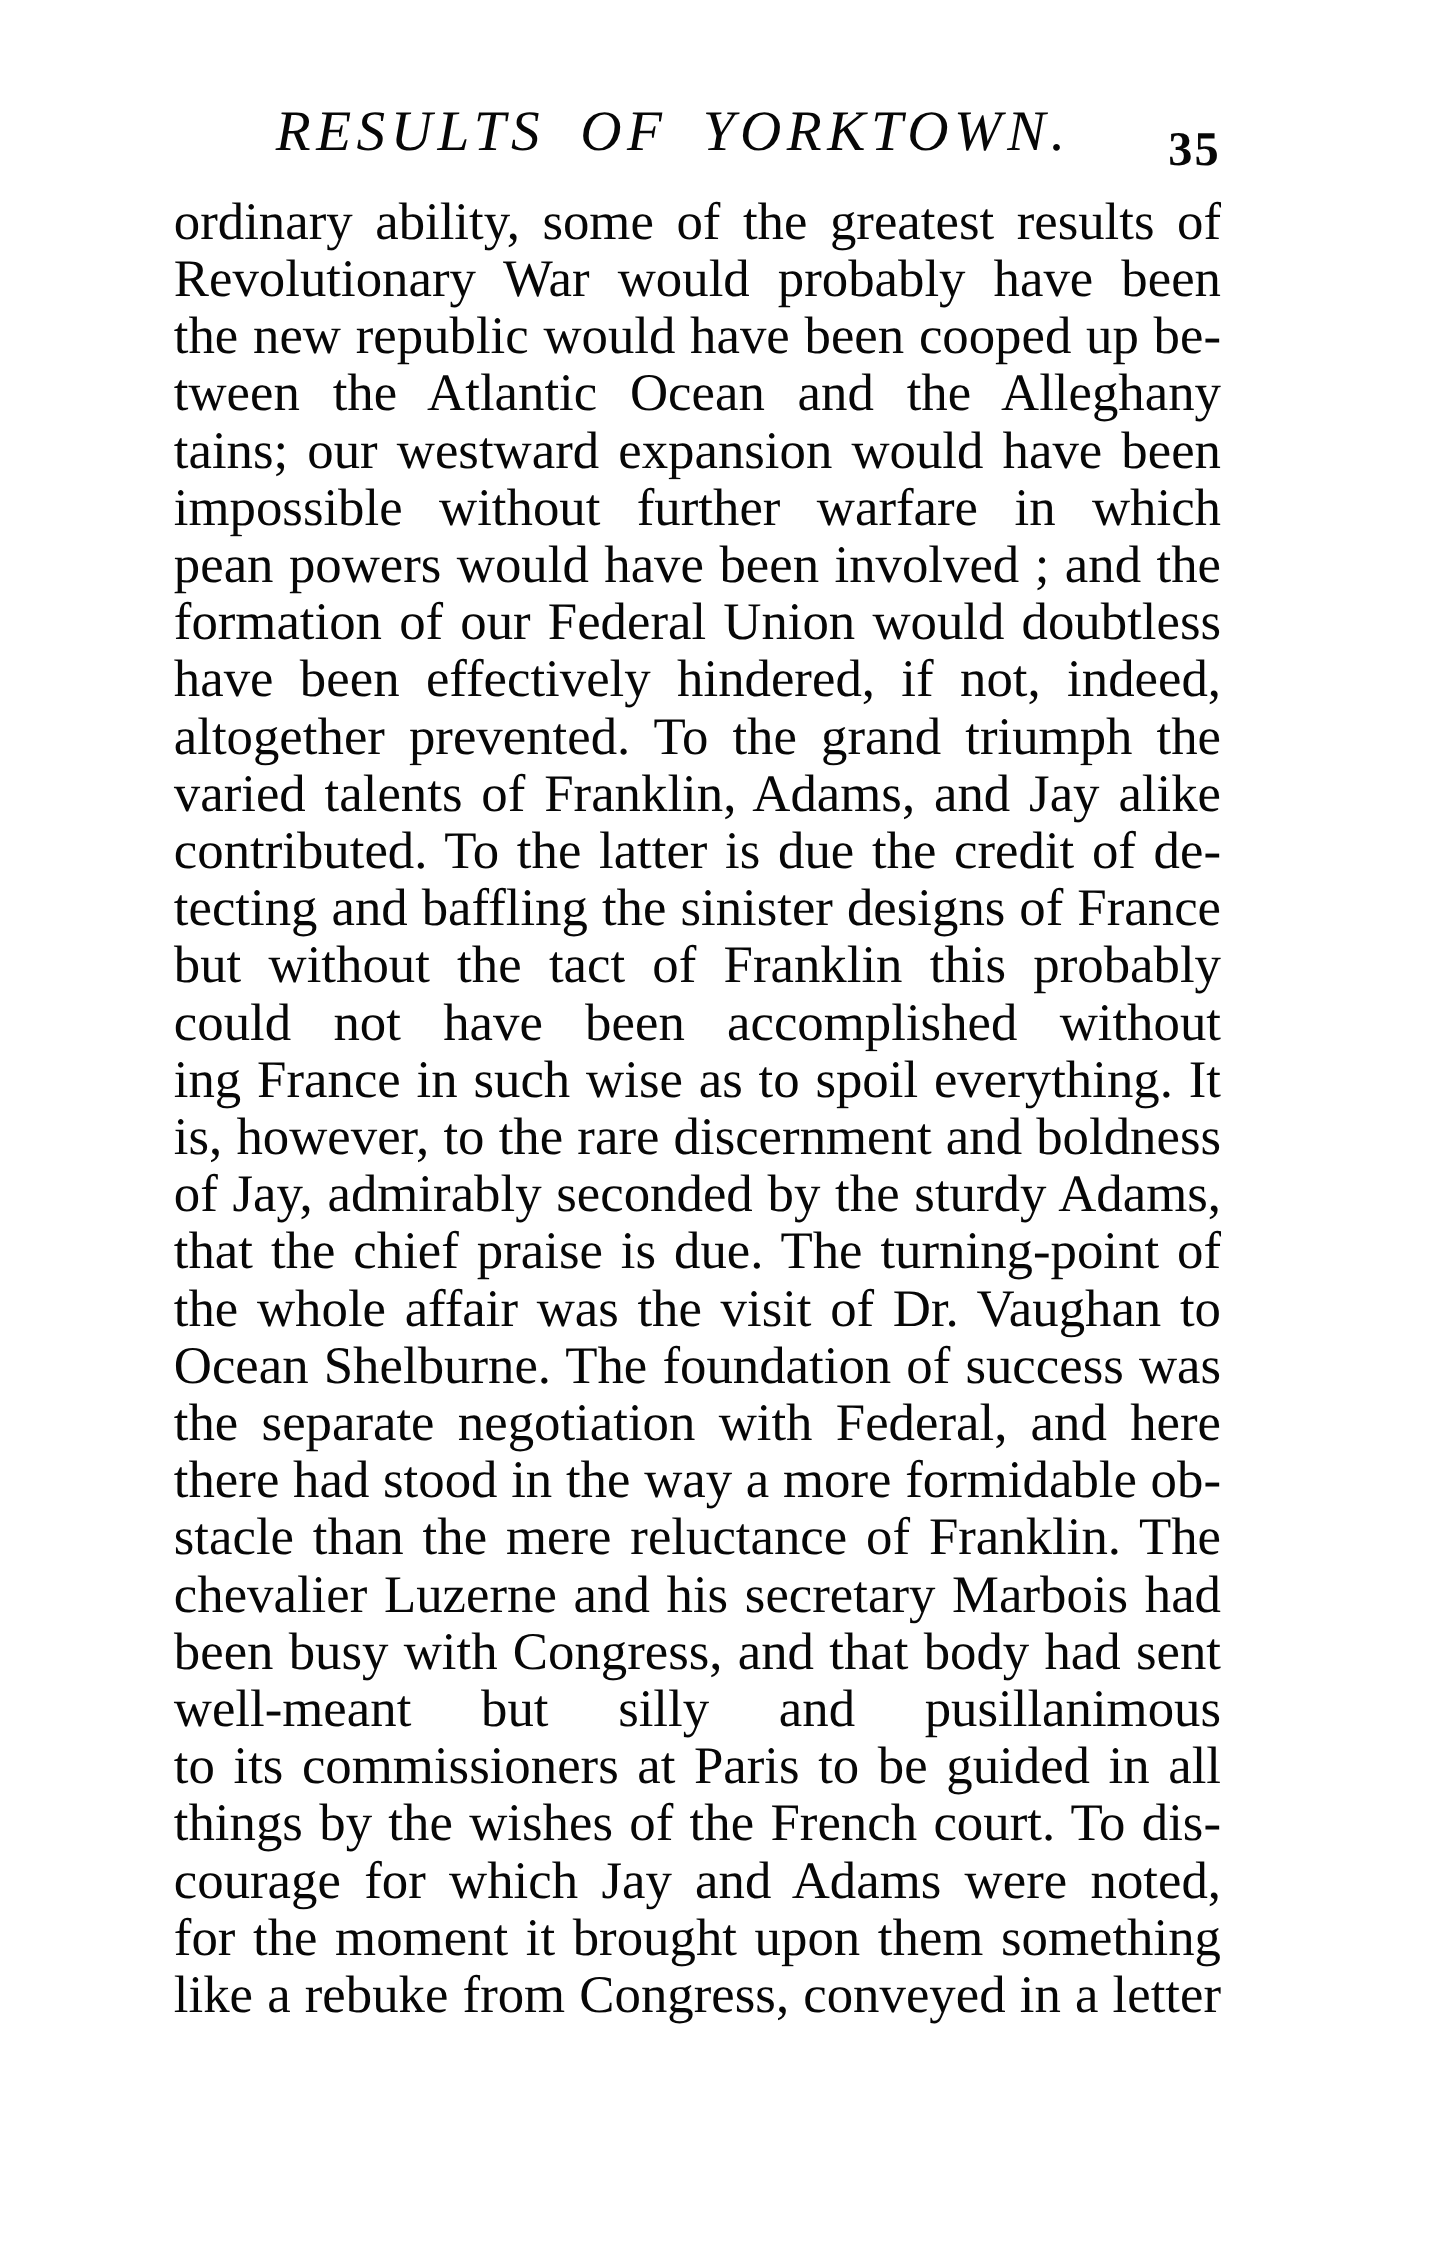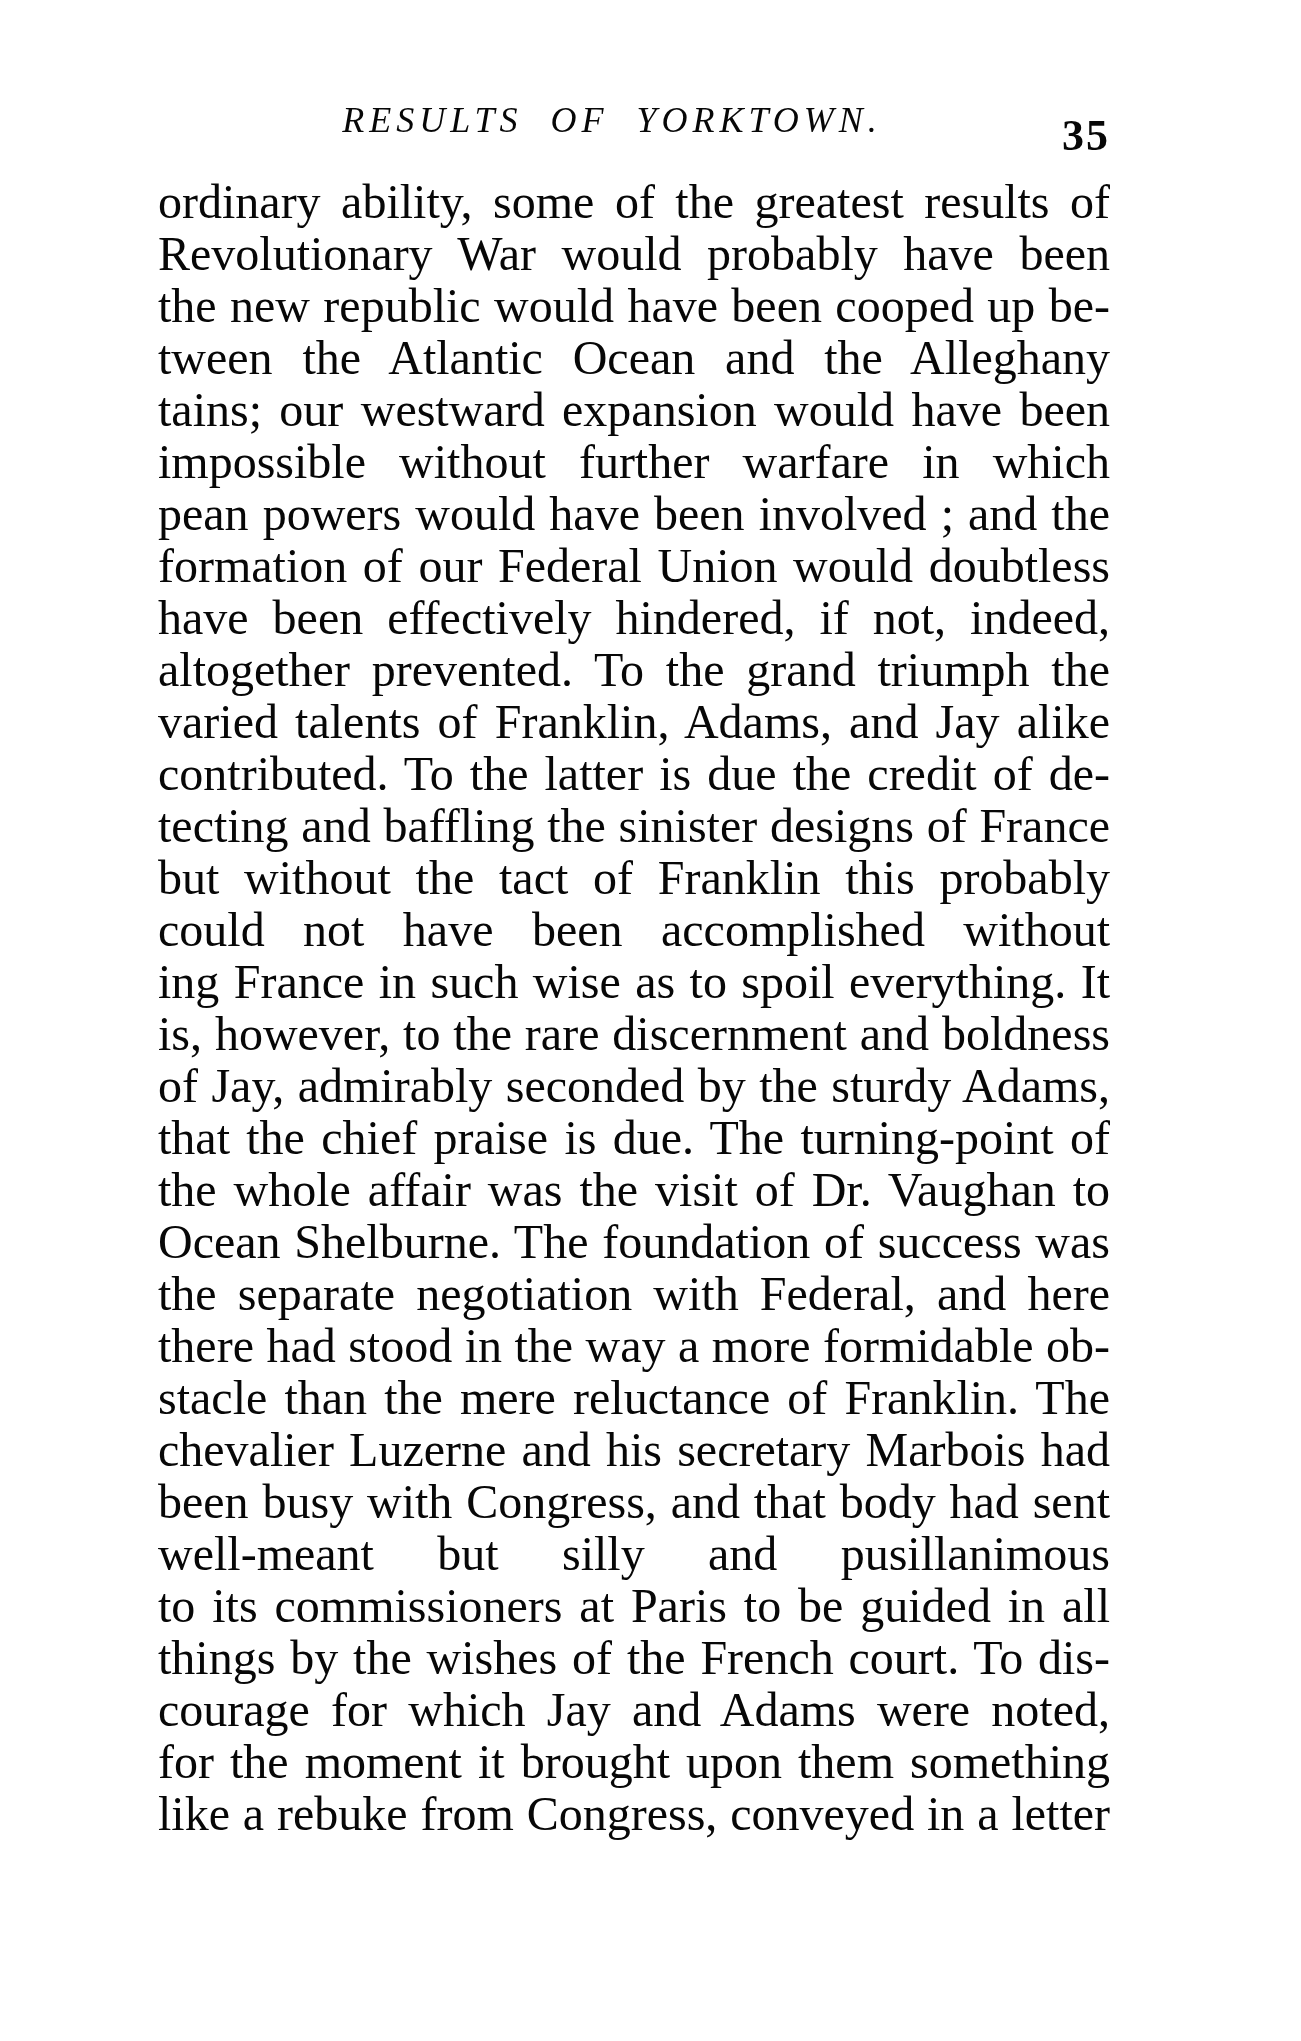--- a/index.html
+++ b/index.html
@@ -21,21 +21,21 @@
     position: absolute;
     left: 158px;
     top: 92px;
     width: 952px;
     height: 56px;
   }
   .head-title {
     display: block;
     text-align: center;
     font-style: italic;
-    font-size: 36px;
+    font-size: 52px;
     line-height: 56px;
     letter-spacing: 5px;
     word-spacing: 14px;
     padding-right: 44px; 
     white-space: nowrap;
   }
   .folio {
     position: absolute;
     right: 0;
     top: 16px;

